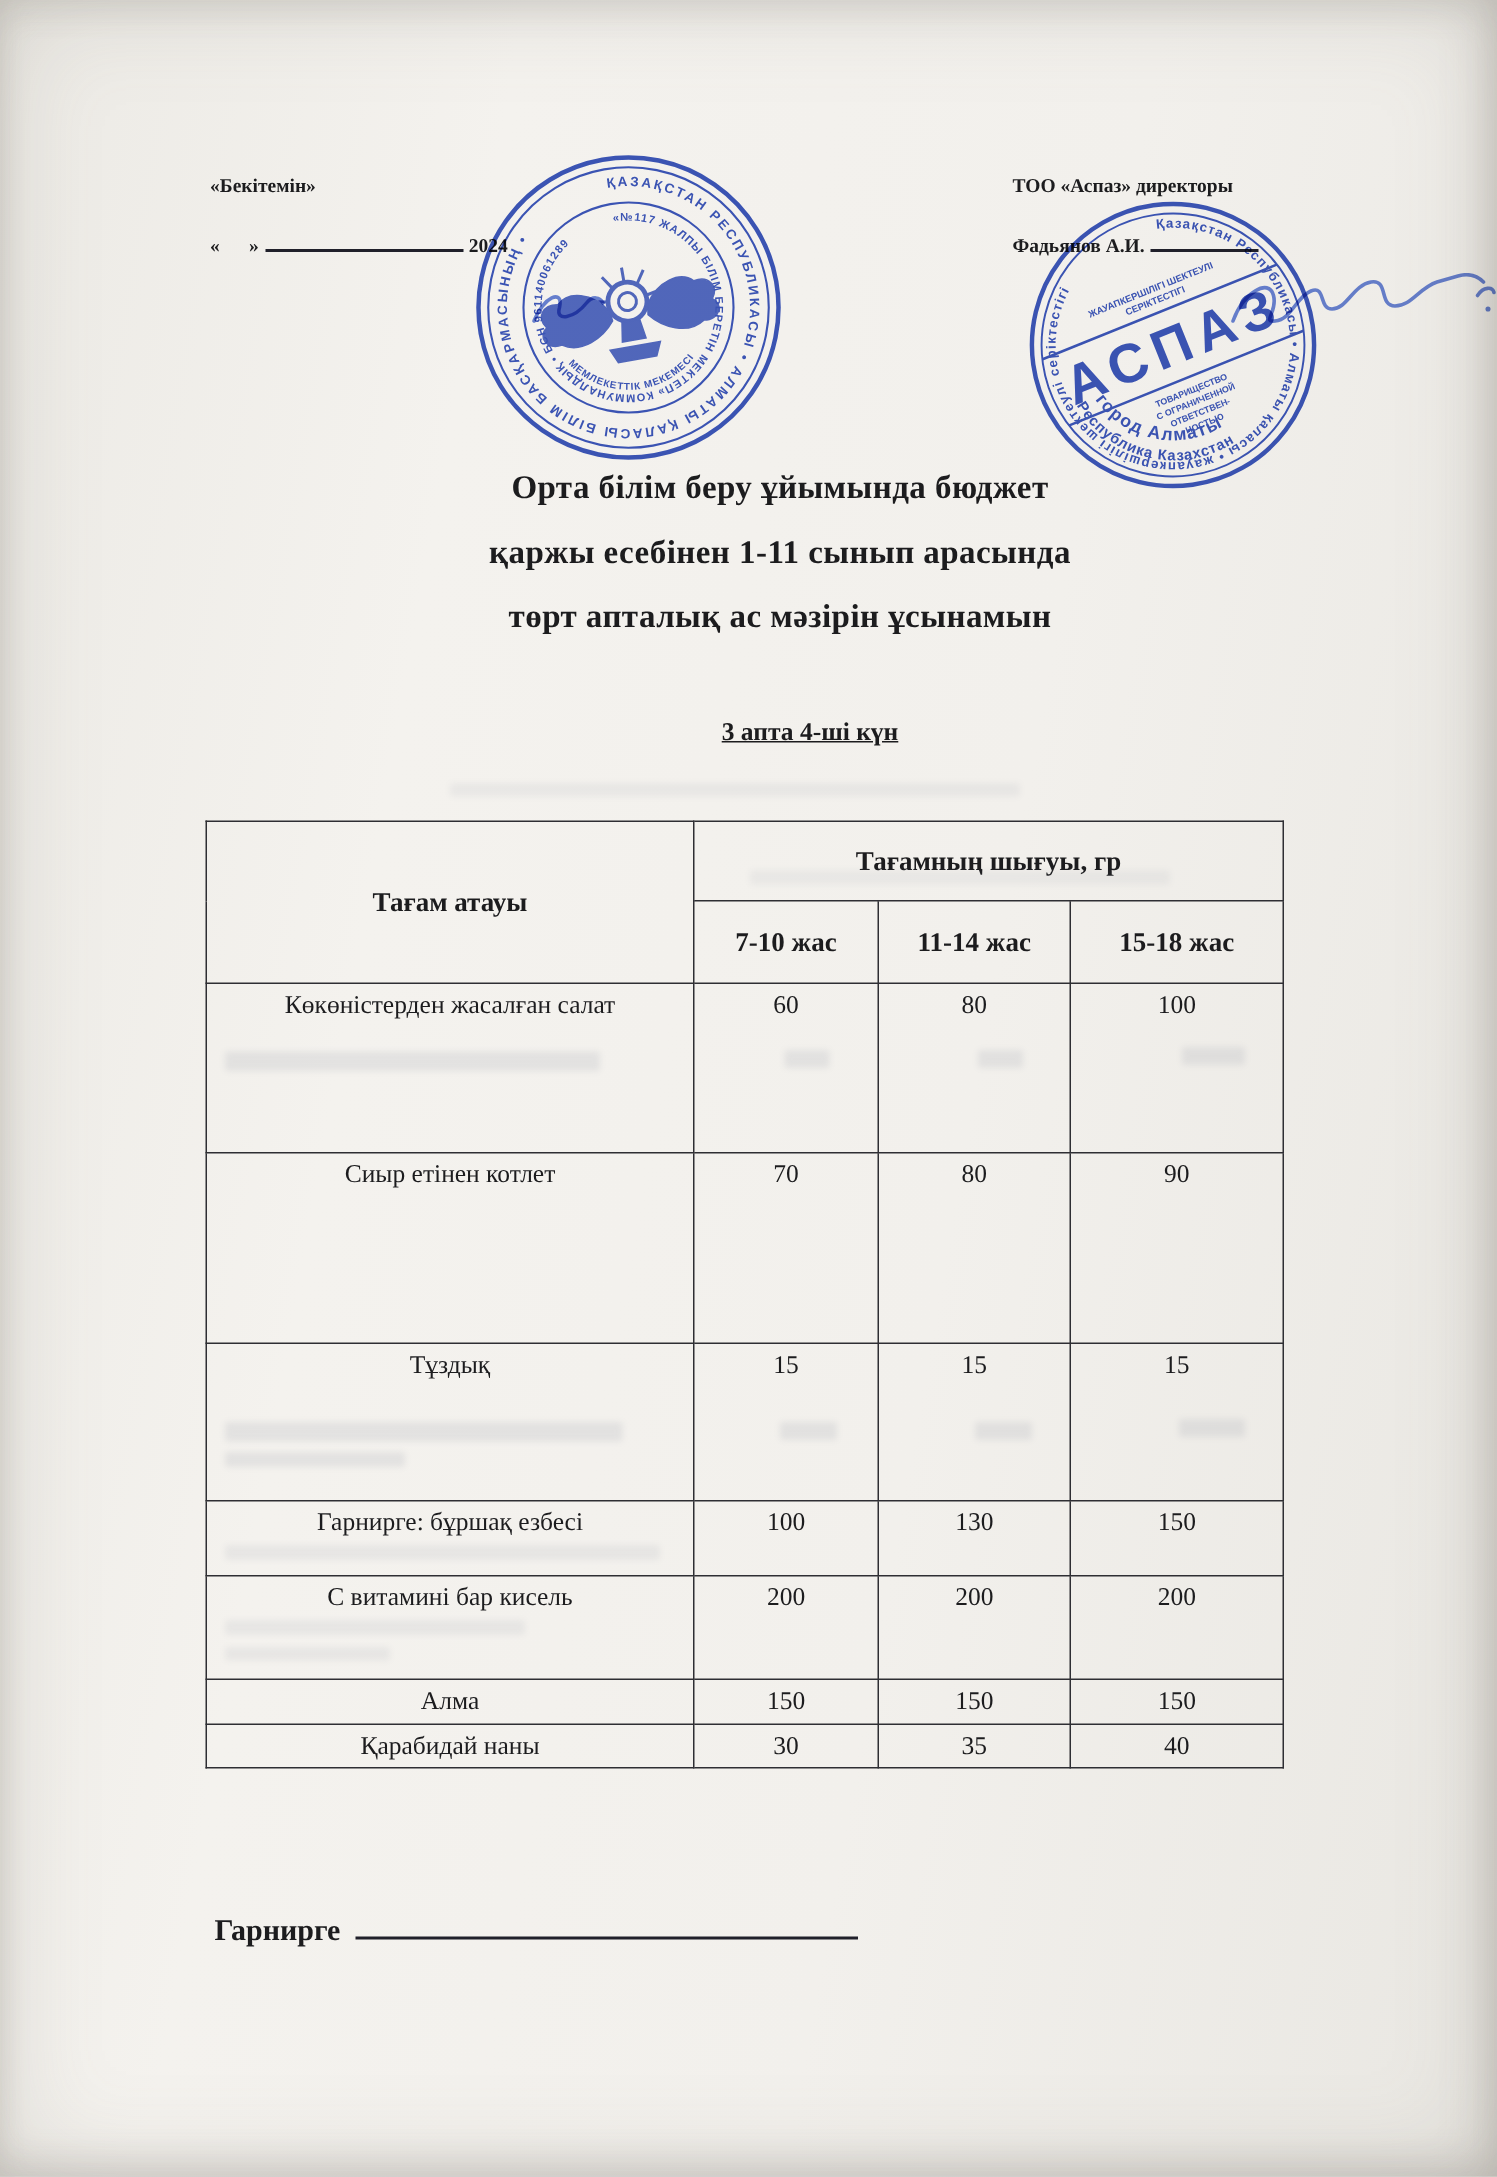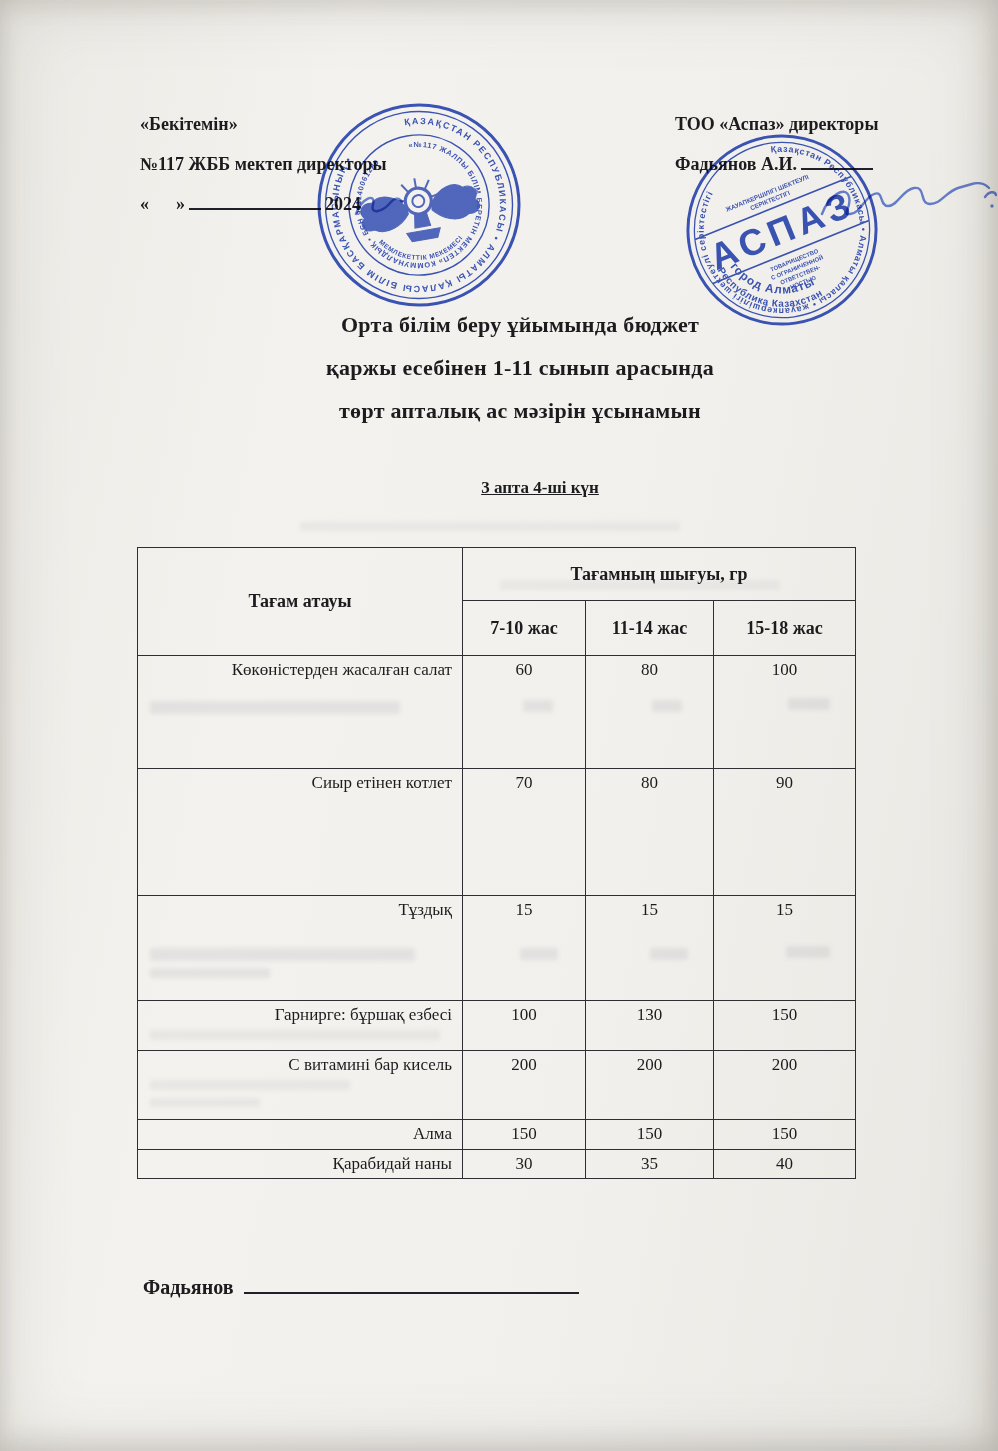--- a/index.html
+++ b/index.html
@@ -13,21 +13,21 @@
     background:linear-gradient(100deg,#eceae5 0%, #f4f2ee 28%, #f2f0ec 62%, #e9e7e2 100%);
     box-shadow: inset 0 0 70px rgba(120,115,105,.20),
                 inset -14px 0 28px rgba(120,115,105,.12),
                 inset 0 -12px 22px rgba(120,115,105,.14),
                 inset 0 10px 20px rgba(120,115,105,.08);
     overflow:hidden;
   }
   .abs{position:absolute;}
 
   
-  .approve{font-size:18px; font-weight:bold; line-height:40px; white-space:nowrap;}
+  .approve{font-size:13px; font-weight:bold; line-height:40px; white-space:nowrap;}
   .approve-left{left:140px; top:104px;}
   .approve-right{left:675px; top:104px;}
   .blank{display:inline-block; border-bottom:2px solid #20202a; height:14px; vertical-align:baseline; margin:0 4px;}
   .pre{white-space:pre;}
 
   
   .doc-title{left:40px; top:303px; width:960px; text-align:center;
              font-size:22px; font-weight:bold; line-height:43px; letter-spacing:.3px;}
   .doc-subtitle{left:80px; top:478px; width:920px; text-align:center;
              font-size:17px; font-weight:bold; text-decoration:underline;}
@@ -39,21 +39,21 @@
   .menu-table thead th{font-size:18px; font-weight:bold; text-align:center; vertical-align:middle;}
   .menu-table thead tr:nth-child(1){height:53px;}
   .menu-table thead tr:nth-child(2){height:55px;}
   .menu-table tbody tr:nth-child(1){height:113px;}
   .menu-table tbody tr:nth-child(2){height:127px;}
   .menu-table tbody tr:nth-child(3){height:105px;}
   .menu-table tbody tr:nth-child(4){height:50px;}
   .menu-table tbody tr:nth-child(5){height:69px;}
   .menu-table tbody tr:nth-child(6){height:30px;}
   .menu-table tbody tr:nth-child(7){height:23px;}
-  .menu-table td.name{text-align:right; vertical-align:top; padding:4px 10px;}
+  .menu-table td.name{text-align:center; vertical-align:top; padding:4px 10px;}
   .menu-table td.val{text-align:center; vertical-align:top; padding-top:4px; font-weight:400;}
 
   
   .footer-line{left:143px; top:1276px; font-size:20px; font-weight:bold;}
   .footer-line .blank{height:16px;}
 
   
   .stamp{position:absolute; mix-blend-mode:multiply; opacity:.92; pointer-events:none;}
   .stamp-left{left:313px; top:99px; width:212px; height:212px; transform:rotate(-10deg);}
   .stamp-right{left:683px; top:130px; width:198px; height:200px; transform:rotate(-8deg);}
@@ -64,21 +64,20 @@
   .ghost{position:absolute; background:#6d7488; opacity:.12; filter:blur(2px);
          border-radius:2px; pointer-events:none;}
 </style>
 </head>
 <body>
 
 <div class="page">
 
   <div class="abs approve approve-left">
     <div>«Бекітемін»</div>
-    <div>№117 ЖББ мектеп директоры</div>
     <div>
       <span class="pre">«      »</span><span class="blank" style="width:132px;"></span><span>2024</span>
     </div>
   </div>
 
   <div class="abs approve approve-right">
     <div>ТОО «Аспаз» директоры</div>
     <div>
       <span>Фадьянов А.И.</span><span class="blank" style="width:72px;"></span>
     </div>
@@ -208,21 +207,21 @@
         <tr>
           <td class="name">Қарабидай наны</td>
           <td class="val">30</td>
           <td class="val">35</td>
           <td class="val">40</td>
         </tr>
       </tbody>
   </table>
 
   <div class="abs footer-line">
-    <span>Фадьянов</span><span class="blank" style="width:335px; margin-left:10px;"></span>
+    <span>Гарнирге</span><span class="blank" style="width:335px; margin-left:10px;"></span>
   </div>
 
   <div class="ghost" style="left:150px; top:701px; width:250px; height:13px;"></div>
   <div class="ghost" style="left:523px; top:700px; width:30px; height:12px;"></div>
   <div class="ghost" style="left:652px; top:700px; width:30px; height:12px;"></div>
   <div class="ghost" style="left:788px; top:698px; width:42px; height:12px;"></div>
   <div class="ghost" style="left:150px; top:948px; width:265px; height:13px;"></div>
   <div class="ghost" style="left:150px; top:968px; width:120px; height:10px;"></div>
   <div class="ghost" style="left:520px; top:948px; width:38px; height:12px;"></div>
   <div class="ghost" style="left:650px; top:948px; width:38px; height:12px;"></div>

